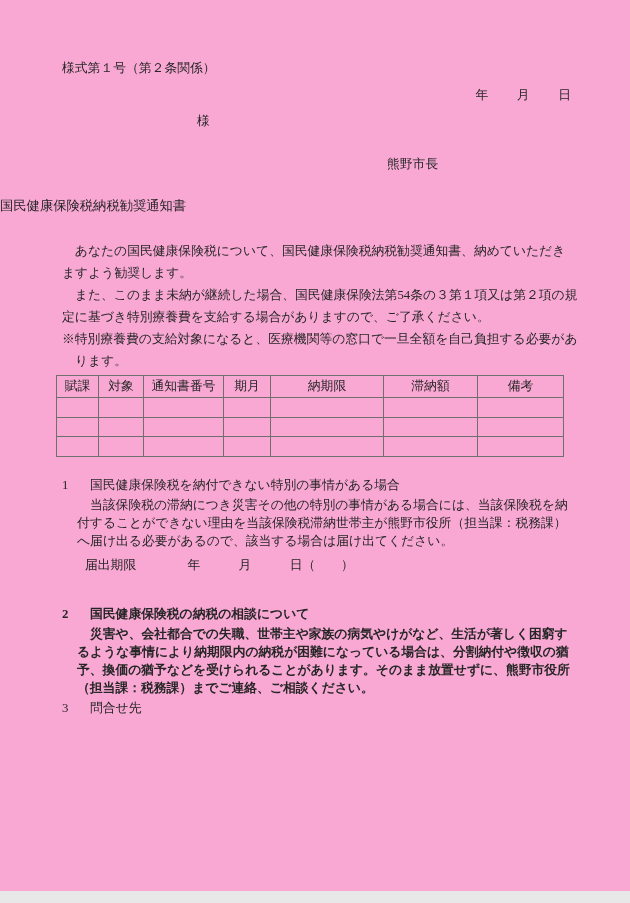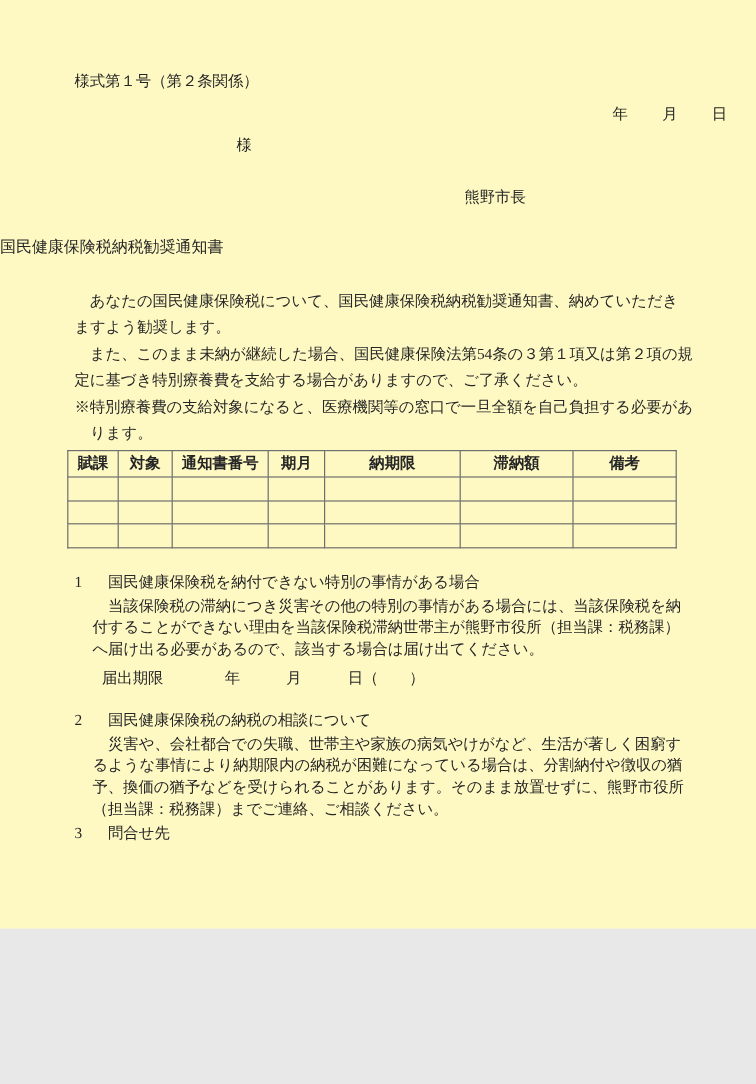--- a/index.html
+++ b/index.html
@@ -1,35 +1,35 @@
 <!DOCTYPE html>
 <html lang="ja"><head>
 <meta charset="utf-8">
 <style>
   html, body { margin: 0; padding: 0; background: #e8e8e8; }
   .page {
     position: relative;
     width: 630px;
-    height: 774px;
+    height: 891px;
     margin: 0 auto;
-    background: #fef9c3;
+    background: #f9a8d4;
     font-family: "Liberation Serif", "DejaVu Serif", serif;
     font-size: 12.8px;
     color: #262626;
     overflow: hidden;
     box-sizing: border-box;
   }
   .form-label {
     margin: 58px 0 0 62px;
     line-height: 20px;
   }
   .date-line {
     margin-top: 7px;
     text-align: right;
-    padding-right: 23px;
+    padding-right: 58px;
     line-height: 20px;
     letter-spacing: 1px;
   }
   .addressee {
     margin: 6px 0 0 197px;
     line-height: 20px;
   }
   .sender {
     margin: 23px 0 0 387px;
     line-height: 20px;
@@ -54,30 +54,30 @@
   }
   table.notice-table {
     border-collapse: collapse;
     margin: 3px 0 0 56px;
     table-layout: fixed;
     border: 1.5px solid #3f3f3f;
   }
   table.notice-table th, table.notice-table td {
     border: 1px solid #6f6f6f;
     padding: 0;
-    font-weight: bold;
+    font-weight: normal;
     text-align: center;
     font-size: 12.8px;
     overflow: hidden;
   }
   table.notice-table th { height: 21px; }
   table.notice-table td { height: 18.5px; }
   .section { margin-left: 62px; width: 516px; }
   .sec1 { margin-top: 17px; }
-  .sec2 { margin-top: 12px; }
+  .sec2 { margin-top: 26px; font-weight: bold; }
   .sec3 { margin-top: 0; }
   .sec-heading { line-height: 22px; }
   .sec-num { display: inline-block; width: 28px; }
   .sec-body {
     margin-left: 15px;
     width: 501px;
     text-indent: 13px;
     line-height: 18px;
   }
   .deadline-line {

